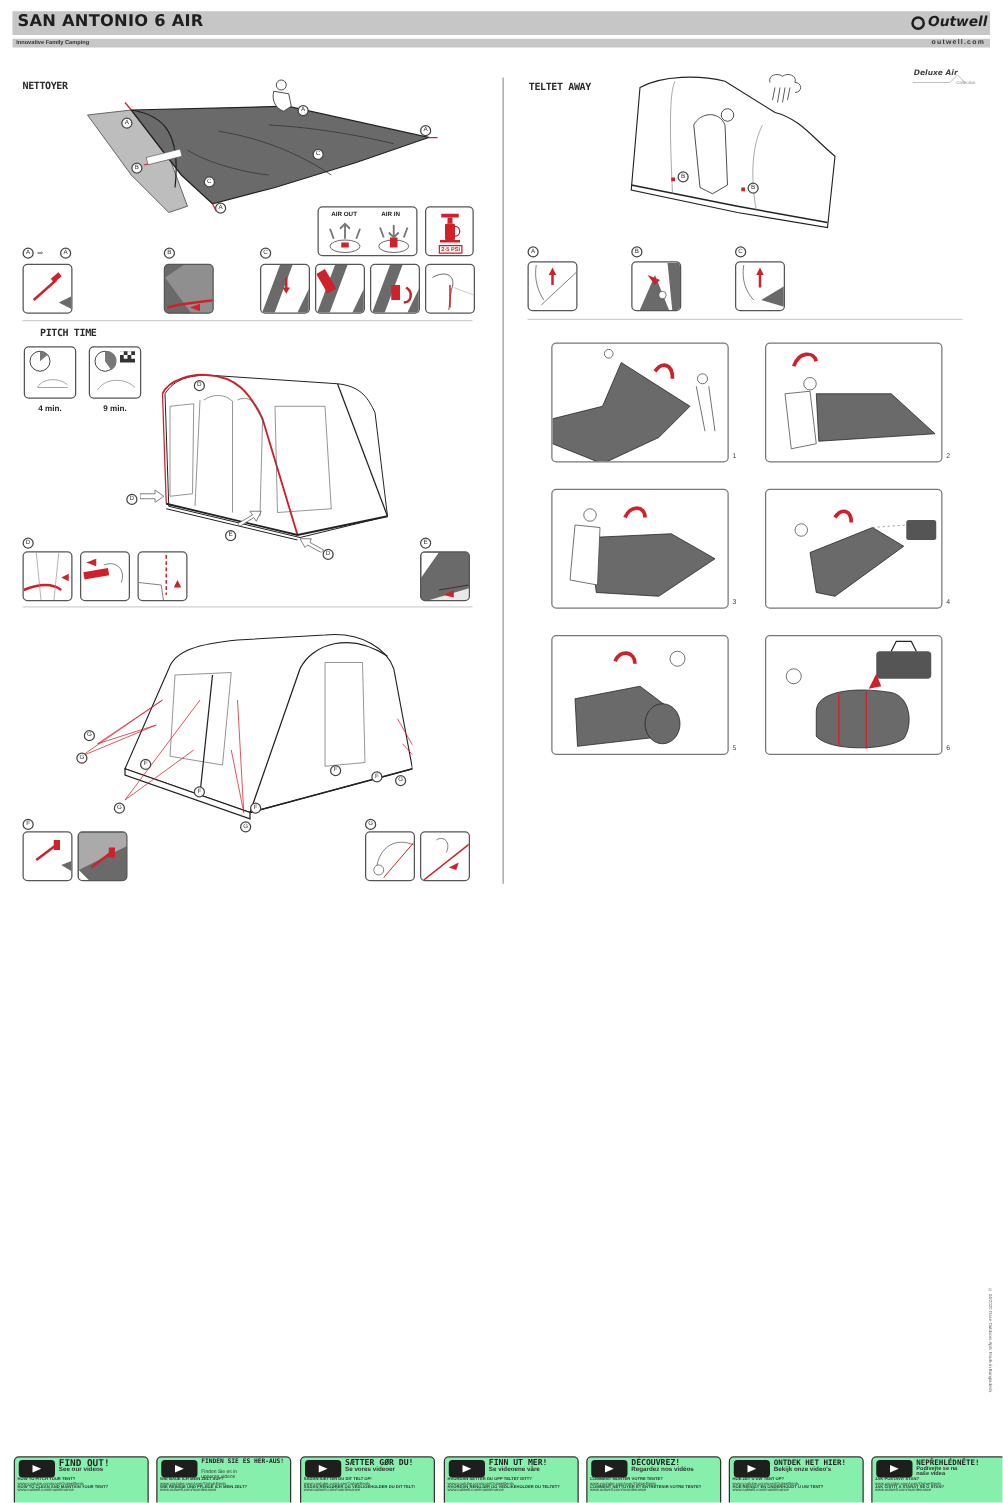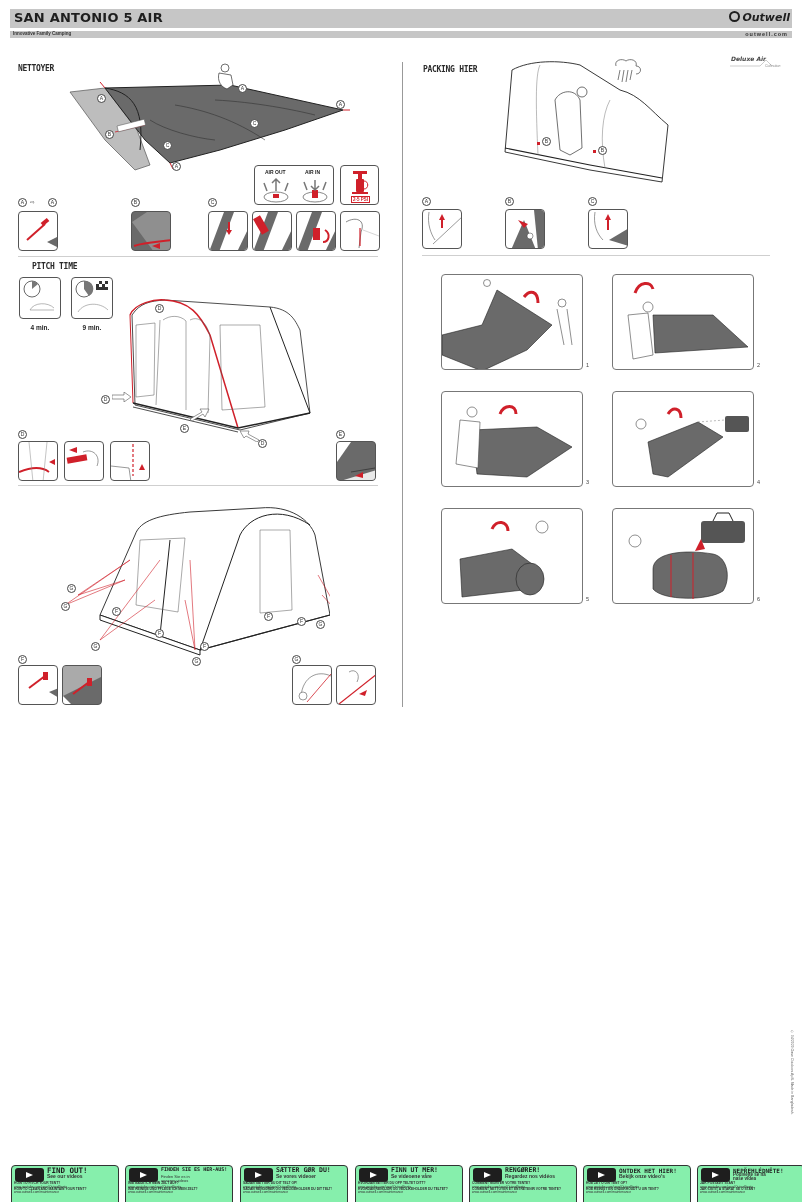--- a/index.html
+++ b/index.html
@@ -4,21 +4,21 @@
 <style>
   * { box-sizing: border-box; margin: 0; padding: 0; }
   html, body { width: 802px; height: 1202px; background: #ffffff; overflow: hidden; }
   body { position: relative; font-family: "Liberation Sans", sans-serif; color: #222; }
 
   .header-bar { position: absolute; left: 10px; top: 9px; width: 782px; height: 19px; background: #c6c6c6; }
   .header-title { position: absolute; left: 14px; top: 10px; font-family: "DejaVu Sans", sans-serif; font-weight: bold; font-size: 13px; color: #1e1e1e; letter-spacing: 0.2px; }
   .sub-bar { position: absolute; left: 10px; top: 31px; width: 782px; height: 7px; background: #c6c6c6; }
   .sub-left { position: absolute; left: 13px; top: 31px; font-size: 4.5px; font-weight: bold; color: #333; }
   .sub-right { position: absolute; right: 14px; top: 30.5px; font-size: 5.5px; font-weight: bold; color: #333; letter-spacing: 1px; }
-  .logo { position: absolute; right: 12px; top: 11px; display: flex; align-items: flex-start; gap: 2px; }
+  .logo { position: absolute; right: 12px; top: 11px; display: flex; align-items: flex-end; gap: 2px; }
   .logo-mark { width: 11px; height: 11px; border-radius: 50%; border: 2.5px solid #1e1e1e; position: relative; }
   .logo-text { font-family: "DejaVu Sans", sans-serif; font-style: italic; font-weight: bold; font-size: 11px; color: #1e1e1e; }
 
   .section-title { position: absolute; font-family: "DejaVu Sans Mono", monospace; font-weight: bold; font-size: 8px; color: #2a2a2a; letter-spacing: -0.3px; }
   .divider { position: absolute; height: 1px; background: #cfcfcf; }
   .vdivider { position: absolute; width: 1px; background: #999; }
 
   .panel { position: absolute; border: 1px solid #555; border-radius: 4px; background: #fff; overflow: hidden; }
   .panel.dark { background: #6a6a6a; }
   .marker { position: absolute; width: 9px; height: 9px; border: 0.8px solid #444; border-radius: 50%; font-size: 5px; line-height: 7.5px; text-align: center; color: #333; background: #fff; }
@@ -41,21 +41,21 @@
   .vc-url { position: absolute; left: 2px; font-size: 3.3px; color: #333; white-space: nowrap; line-height: 3.6px; }
   .copyright { position: absolute; left: 790px; top: 1030px; writing-mode: vertical-rl; font-size: 3.5px; color: #666; height: 100px; }
 
   .figure { position: absolute; }
   .circled { position: absolute; font-size: 5.5px; color: #444; }
 </style>
 </head>
 <body>
 
 <div class="header-bar"></div>
-<div class="header-title">SAN ANTONIO 5 AIR</div>
+<div class="header-title">SAN ANTONIO 6 AIR</div>
 <div class="logo">
   <span class="logo-mark"></span>
   <span class="logo-text">Outwell</span>
 </div>
 <div class="sub-bar"></div>
 <div class="sub-left">Innovative Family Camping</div>
 <div class="sub-right">outwell.com</div>
 
 <div class="vdivider" style="left:402px; top:62px; height:645px;"></div>
 
@@ -311,21 +311,21 @@
       <path d="M12,6 C18,2 24,8 20,16" stroke="#555" stroke-width="0.6" fill="none"></path>
     </svg>
 </div>
 
 <div class="brand-badge" style="left:731px; top:55px;">Deluxe Air</div>
 <div class="brand-sub" style="left:765px; top:64px;">Collection</div>
 <svg class="figure" style="left:730px; top:58px;" width="56" height="10">
     <path d="M0,8 L30,8 L36,2 L42,8" stroke="#999" stroke-width="0.5" fill="none"></path>
   </svg>
 
-<div class="section-title" style="left:423px; top:65px;">PACKING HIER</div>
+<div class="section-title" style="left:423px; top:65px;">TELTET AWAY</div>
 <svg class="figure" style="left:500px; top:60px;" width="180" height="125" viewBox="0 0 180 125">
   <path d="M12,10 C30,0 60,0 80,5 L120,30 C140,35 150,50 168,65 L162,122 L90,110 L5,92 Z" fill="#fff" stroke="#222" stroke-width="0.9"></path>
   <path d="M5,88 L90,105 L162,118" stroke="#222" stroke-width="1.2" fill="none"></path>
   <path d="M40,5 C35,15 36,50 38,95 M110,40 C102,55 100,80 105,108" stroke="#777" stroke-width="0.5" fill="none"></path>
   <path d="M55,40 C60,30 75,28 80,40 L82,88 L70,95 L60,90 Z" fill="#fff" stroke="#333" stroke-width="0.7"></path>
   <circle cx="82" cy="32" r="5" fill="#fff" stroke="#333" stroke-width="0.7"></circle>
   <rect x="37" y="82" width="3" height="3" fill="#d0202a"></rect>
   <rect x="93" y="90" width="3" height="3" fill="#d0202a"></rect>
 </svg>
 <svg class="figure" style="left:612px; top:58px;" width="35" height="32">
@@ -457,21 +457,21 @@
   <div class="yt"></div>
   <div class="vc-title" style="font-size:6.5px;">FINN UT MER!</div>
   <div class="vc-sub">Se videoene våre</div>
   <div class="vc-line" style="top:16px;">HVORDAN SETTER DU OPP TELTET DITT?</div>
   <div class="vc-url" style="top:19.5px;">www.youtube.com/user/Outwelltents</div>
   <div class="vc-line" style="top:22px;">HVORDAN RENGJØR OG VEDLIKEHOLDER DU TELTET?</div>
   <div class="vc-url" style="top:25px;">www.outwell.com/maintenance</div>
 </div>
 <div class="video-card" style="left:469px;">
   <div class="yt"></div>
-  <div class="vc-title" style="font-size:6.5px;">RENGØRER!</div>
+  <div class="vc-title" style="font-size:6.5px;">DÉCOUVREZ!</div>
   <div class="vc-sub">Regardez nos vidéos</div>
   <div class="vc-line" style="top:16px;">COMMENT MONTER VOTRE TENTE?</div>
   <div class="vc-url" style="top:19.5px;">www.youtube.com/user/Outwelltents</div>
   <div class="vc-line" style="top:22px;">COMMENT NETTOYER ET ENTRETENIR VOTRE TENTE?</div>
   <div class="vc-url" style="top:25px;">www.outwell.com/maintenance</div>
 </div>
 <div class="video-card" style="left:583px;">
   <div class="yt"></div>
   <div class="vc-title" style="font-size:6px;">ONTDEK HET HIER!</div>
   <div class="vc-sub">Bekijk onze video's</div>

